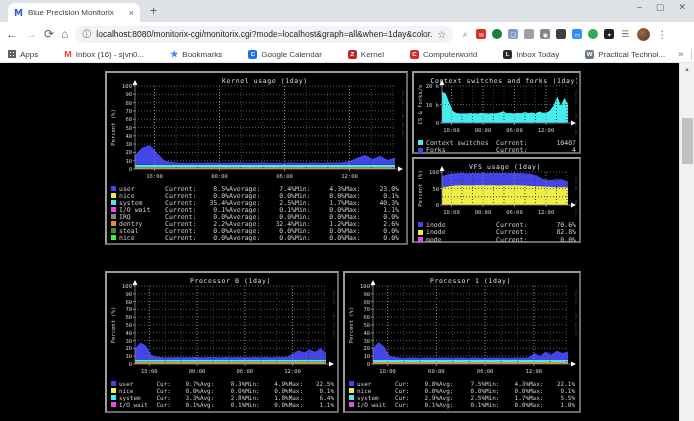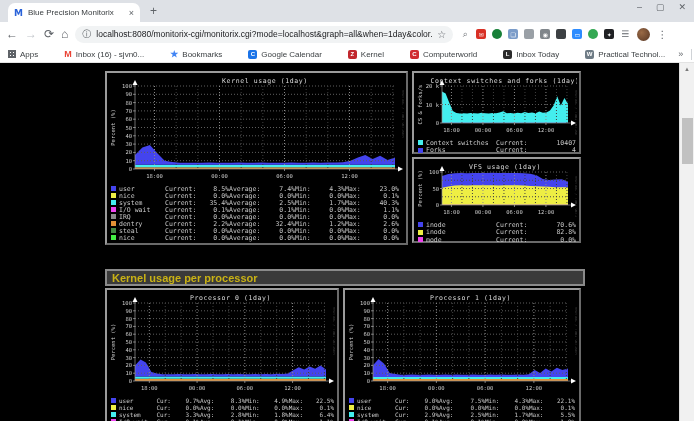--- a/index.html
+++ b/index.html
@@ -454,21 +454,20 @@
                 <span class="llab" style="width: 44px;">Current:</span>
                 <span class="lval" style="width: 36px;">0.0%</span>
               </div>
             </div>
         </div>
       </div>
     </div>
   </div>
 
   <div class="section" style="top:206px;">
-    <div class="sec-head">Kernel usage per processor</div>
     <div class="sec-body">
       <div class="cell" style="width:234px;height:142px;">
         <svg viewBox="0 0 226 101" width="226" height="101">
             <rect x="0" y="0" width="226" height="101" fill="#000000"></rect>
             <polygon points="26.0,86.8 31.5,86.8 36.9,86.8 42.4,86.8 47.8,86.8 53.3,86.8 58.7,86.8 64.2,86.8 69.7,86.8 75.1,86.8 80.6,86.8 86.0,86.8 91.5,86.8 96.9,86.8 102.4,86.8 107.9,86.8 113.3,86.8 118.8,86.8 124.2,86.8 129.7,86.8 135.1,86.8 140.6,86.8 146.1,86.8 151.5,86.8 157.0,86.8 162.4,86.8 167.9,86.8 173.3,86.8 178.8,86.8 184.3,86.8 189.7,86.8 195.2,86.8 200.6,86.8 206.1,86.8 211.5,86.8 217.0,86.8 217.0,89.0 211.5,89.0 206.1,89.0 200.6,89.0 195.2,89.0 189.7,89.0 184.3,89.0 178.8,89.0 173.3,89.0 167.9,89.0 162.4,89.0 157.0,89.0 151.5,89.0 146.1,89.0 140.6,89.0 135.1,89.0 129.7,89.0 124.2,89.0 118.8,89.0 113.3,89.0 107.9,89.0 102.4,89.0 96.9,89.0 91.5,89.0 86.0,89.0 80.6,89.0 75.1,89.0 69.7,89.0 64.2,89.0 58.7,89.0 53.3,89.0 47.8,89.0 42.4,89.0 36.9,89.0 31.5,89.0 26.0,89.0 " fill="#E29136"></polygon>
             <polygon points="26.0,84.6 31.5,84.6 36.9,84.6 42.4,84.6 47.8,84.6 53.3,84.6 58.7,84.6 64.2,84.6 69.7,84.6 75.1,84.6 80.6,84.6 86.0,84.6 91.5,84.6 96.9,84.6 102.4,84.6 107.9,84.6 113.3,84.6 118.8,84.6 124.2,84.6 129.7,84.6 135.1,84.6 140.6,84.6 146.1,84.6 151.5,84.6 157.0,84.6 162.4,84.6 167.9,84.6 173.3,84.6 178.8,84.6 184.3,84.6 189.7,84.6 195.2,84.6 200.6,84.6 206.1,84.6 211.5,84.6 217.0,84.6 217.0,86.8 211.5,86.8 206.1,86.8 200.6,86.8 195.2,86.8 189.7,86.8 184.3,86.8 178.8,86.8 173.3,86.8 167.9,86.8 162.4,86.8 157.0,86.8 151.5,86.8 146.1,86.8 140.6,86.8 135.1,86.8 129.7,86.8 124.2,86.8 118.8,86.8 113.3,86.8 107.9,86.8 102.4,86.8 96.9,86.8 91.5,86.8 86.0,86.8 80.6,86.8 75.1,86.8 69.7,86.8 64.2,86.8 58.7,86.8 53.3,86.8 47.8,86.8 42.4,86.8 36.9,86.8 31.5,86.8 26.0,86.8 " fill="#44EEEE"></polygon>
             <polygon points="26.0,73.6 31.5,67.4 36.9,70.5 42.4,79.9 47.8,81.4 53.3,82.2 58.7,82.2 64.2,82.2 69.7,82.1 75.1,82.2 80.6,82.2 86.0,82.1 91.5,82.2 96.9,82.2 102.4,82.1 107.9,82.2 113.3,82.2 118.8,82.1 124.2,82.2 129.7,82.1 135.1,82.2 140.6,82.2 146.1,82.1 151.5,82.2 157.0,82.1 162.4,82.2 167.9,81.8 173.3,82.1 178.8,81.4 184.3,78.3 189.7,75.2 195.2,77.5 200.6,74.4 206.1,76.8 211.5,73.6 217.0,77.5 217.0,84.6 211.5,84.6 206.1,84.6 200.6,84.6 195.2,84.6 189.7,84.6 184.3,84.6 178.8,84.6 173.3,84.6 167.9,84.6 162.4,84.6 157.0,84.6 151.5,84.6 146.1,84.6 140.6,84.6 135.1,84.6 129.7,84.6 124.2,84.6 118.8,84.6 113.3,84.6 107.9,84.6 102.4,84.6 96.9,84.6 91.5,84.6 86.0,84.6 80.6,84.6 75.1,84.6 69.7,84.6 64.2,84.6 58.7,84.6 53.3,84.6 47.8,84.6 42.4,84.6 36.9,84.6 31.5,84.6 26.0,84.6 " fill="#4444EE"></polygon>
             <line x1="26" x2="217" y1="81.2" y2="81.2" stroke="#5e5e5e" stroke-dasharray="1,2"></line>
             <line x1="26" x2="217" y1="73.4" y2="73.4" stroke="#5e5e5e" stroke-dasharray="1,2"></line>
             <line x1="26" x2="217" y1="65.6" y2="65.6" stroke="#5e5e5e" stroke-dasharray="1,2"></line>

